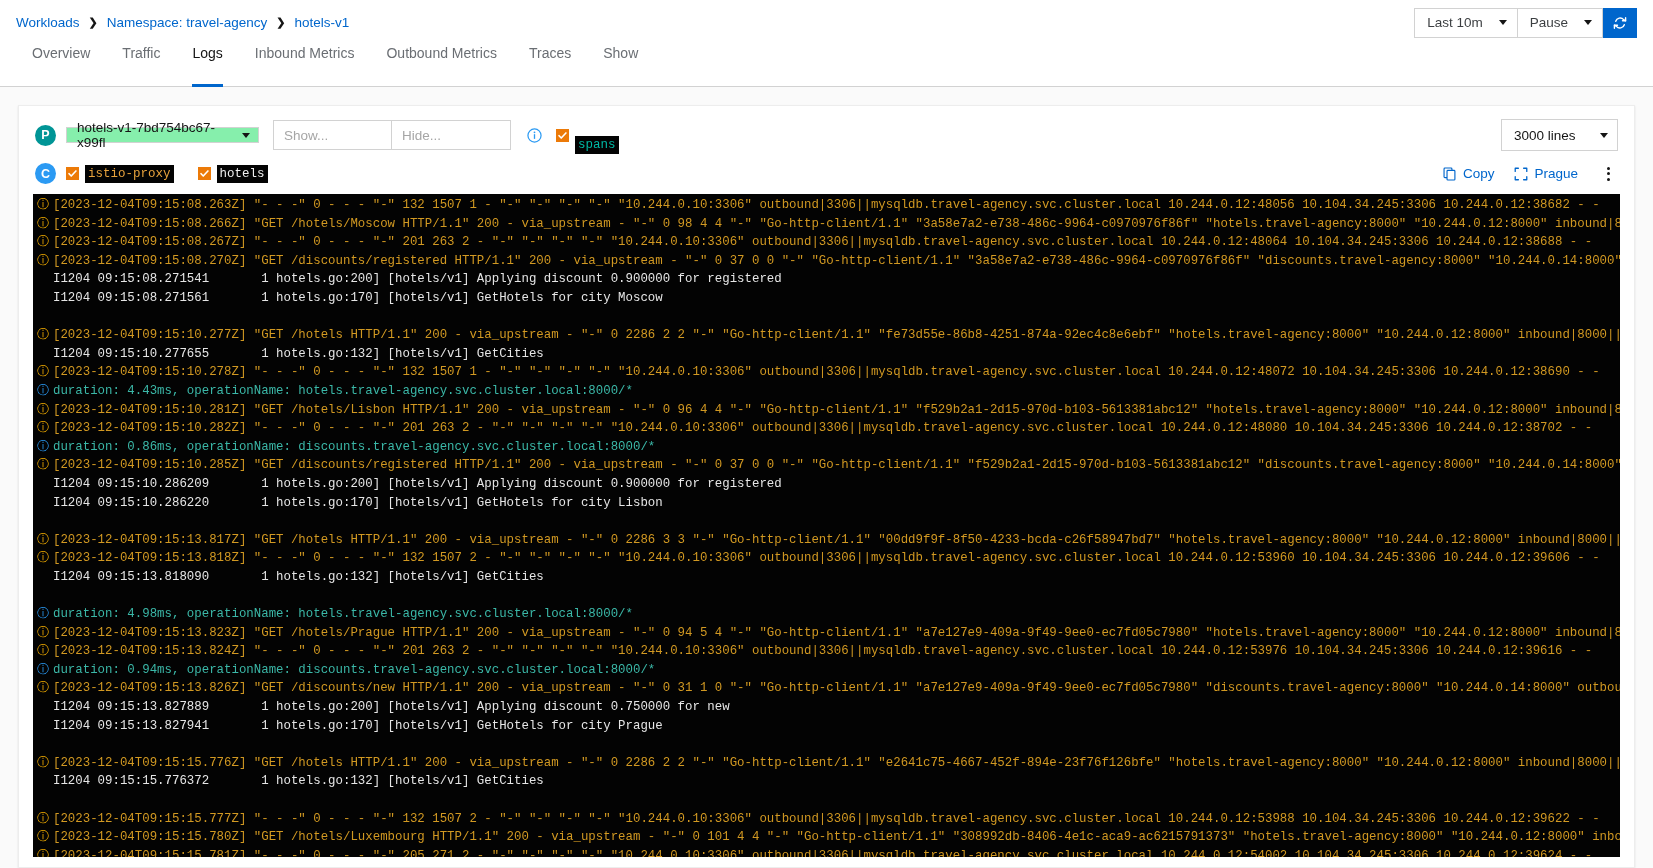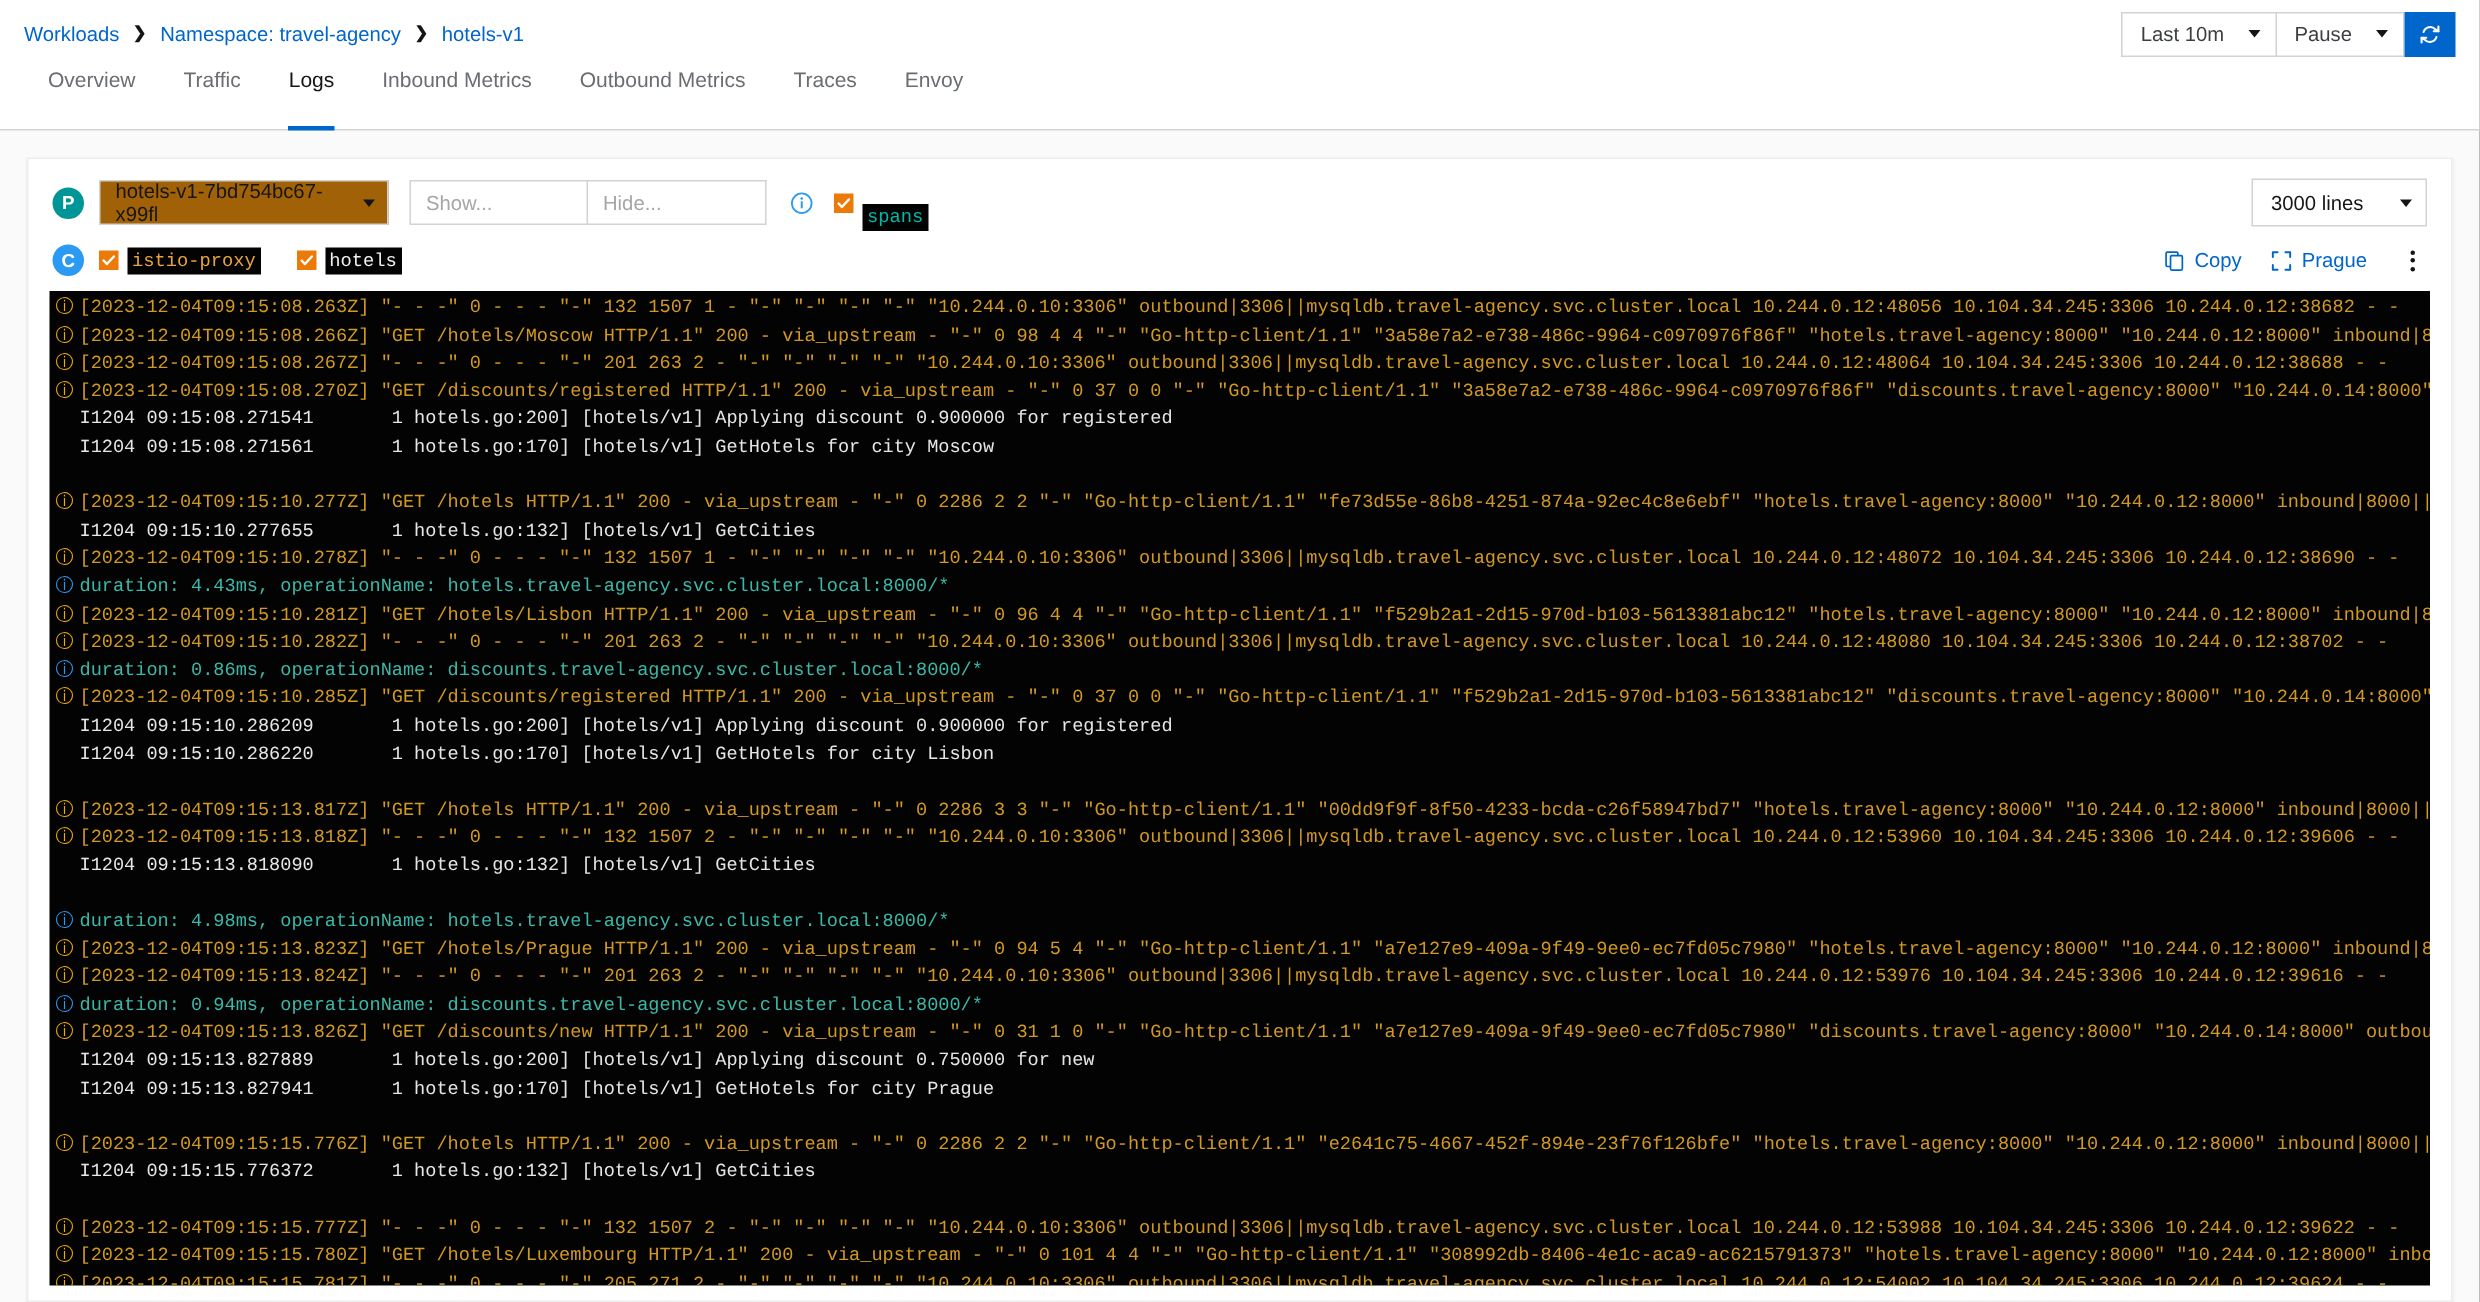--- a/index.html
+++ b/index.html
@@ -102,22 +102,22 @@
     width: 21px; height: 21px; border-radius: 50%;
     color: #fff; font-size: 12.5px; font-weight: bold;
     display: flex; align-items: center; justify-content: center;
     flex: none;
     margin-right: 10px;
   }
   .badge.p { background: #009596; }
   .badge.c { background: #2b9af3; }
 
   .pod-select {
-    width: 193px; height: 30px;
-    border: 1px solid #d2d2d2; background: #a16207;
+    width: 193px; height: 16px;
+    border: 1px solid #d2d2d2; background: #86efac;
     display: flex; align-items: center;
     padding: 0 8px 0 10px;
     font-size: 13.5px; color: #151515;
     cursor: pointer;
   }
 
   .filter-inputs { display: flex; margin-left: 14px; }
   .filter-input {
     width: 119px; height: 30px;
     border: 1px solid #d2d2d2; background: #fff;
@@ -255,21 +255,21 @@
   <div class="tab">
       <span>Inbound Metrics</span>
     </div>
   <div class="tab">
       <span>Outbound Metrics</span>
     </div>
   <div class="tab">
       <span>Traces</span>
     </div>
   <div class="tab">
-      <span>Envoy</span>
+      <span>Show</span>
     </div>
 </div>
 
 <div class="page">
   <div class="card">
 
     <div class="toolbar">
 
       <div class="trow">
         <div class="badge p">P</div>

